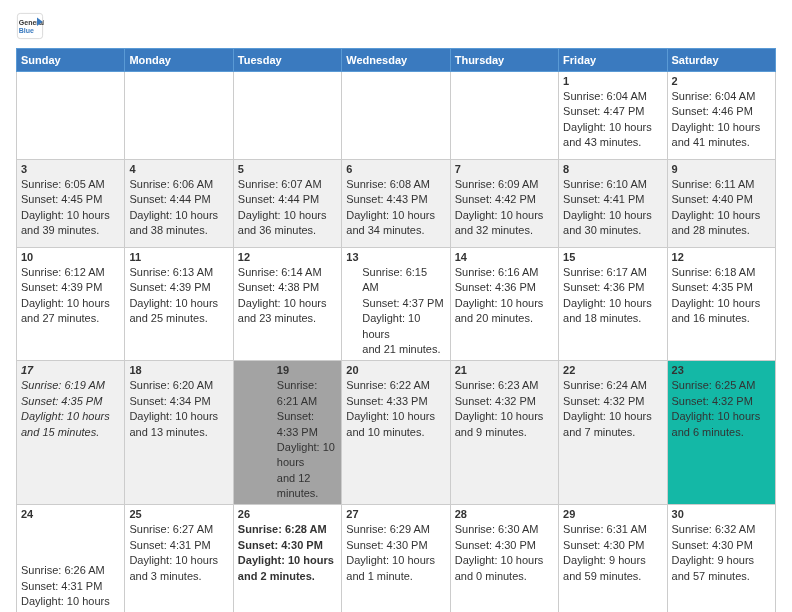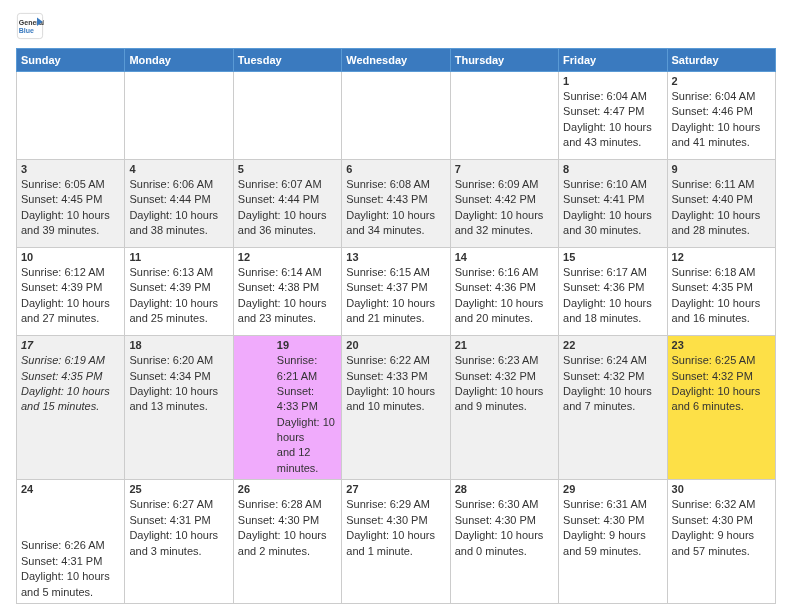--- a/index.html
+++ b/index.html
@@ -210,21 +210,21 @@
           </td>
           <td style="background: rgb(255, 255, 255);">
             <span class="day-num">12</span>
             <div class="cell-text" style="white-space: pre-line;">Sunrise: 6:14 AM
 Sunset: 4:38 PM
 Daylight: 10 hours
 and 23 minutes.</div>
           </td>
           <td style="background: rgb(255, 255, 255);">
             <span class="day-num">13</span>
-            <div class="cell-text" style="white-space: pre-line;">Sunrise: 6:15 AM
+            <div class="cell-text" style="white-space: pre-line; margin-left: 16px;">Sunrise: 6:15 AM
 Sunset: 4:37 PM
 Daylight: 10 hours
 and 21 minutes.</div>
           </td>
           <td style="background: rgb(255, 255, 255);">
             <span class="day-num">14</span>
             <div class="cell-text" style="white-space: pre-line;">Sunrise: 6:16 AM
 Sunset: 4:36 PM
 Daylight: 10 hours
 and 20 minutes.</div>
@@ -252,21 +252,21 @@
 Daylight: 10 hours
 and 15 minutes.</div>
           </td>
           <td style="background: rgb(240, 240, 240);">
             <span class="day-num">18</span>
             <div class="cell-text" style="white-space: pre-line;">Sunrise: 6:20 AM
 Sunset: 4:34 PM
 Daylight: 10 hours
 and 13 minutes.</div>
           </td>
-          <td style="background: #f0abfc; padding-left: 43px;">
+          <td style="background: #a3a3a3; padding-left: 43px;">
             <span class="day-num">19</span>
             <div class="cell-text" style="white-space: pre-line;">Sunrise: 6:21 AM
 Sunset: 4:33 PM
 Daylight: 10 hours
 and 12 minutes.</div>
           </td>
           <td style="background: rgb(240, 240, 240);">
             <span class="day-num">20</span>
             <div class="cell-text" style="white-space: pre-line;">Sunrise: 6:22 AM
 Sunset: 4:33 PM
@@ -280,21 +280,21 @@
 Daylight: 10 hours
 and 9 minutes.</div>
           </td>
           <td style="background: rgb(240, 240, 240);">
             <span class="day-num">22</span>
             <div class="cell-text" style="white-space: pre-line;">Sunrise: 6:24 AM
 Sunset: 4:32 PM
 Daylight: 10 hours
 and 7 minutes.</div>
           </td>
-          <td style="background: #fde047;">
+          <td style="background: #14b8a6;">
             <span class="day-num">23</span>
             <div class="cell-text" style="white-space: pre-line;">Sunrise: 6:25 AM
 Sunset: 4:32 PM
 Daylight: 10 hours
 and 6 minutes.</div>
           </td>
         </tr>
         <tr>
           <td style="background: rgb(255, 255, 255);">
             <span class="day-num">24</span>
@@ -305,21 +305,21 @@
           </td>
           <td style="background: rgb(255, 255, 255);">
             <span class="day-num">25</span>
             <div class="cell-text" style="white-space: pre-line;">Sunrise: 6:27 AM
 Sunset: 4:31 PM
 Daylight: 10 hours
 and 3 minutes.</div>
           </td>
           <td style="background: rgb(255, 255, 255); margin-left: 32px;">
             <span class="day-num">26</span>
-            <div class="cell-text" style="white-space: pre-line;">Sunrise: 6:28 AM
+            <div class="cell-text" style="white-space: pre-line; font-weight: bold;">Sunrise: 6:28 AM
 Sunset: 4:30 PM
 Daylight: 10 hours
 and 2 minutes.</div>
           </td>
           <td style="background: rgb(255, 255, 255);">
             <span class="day-num">27</span>
             <div class="cell-text" style="white-space: pre-line;">Sunrise: 6:29 AM
 Sunset: 4:30 PM
 Daylight: 10 hours
 and 1 minute.</div>

